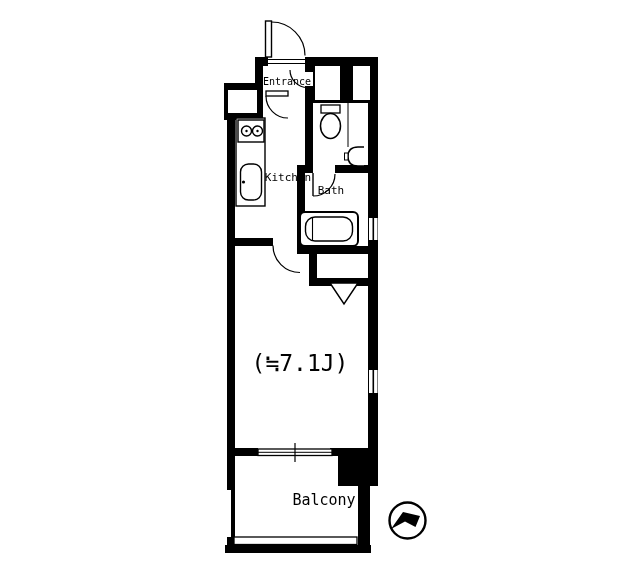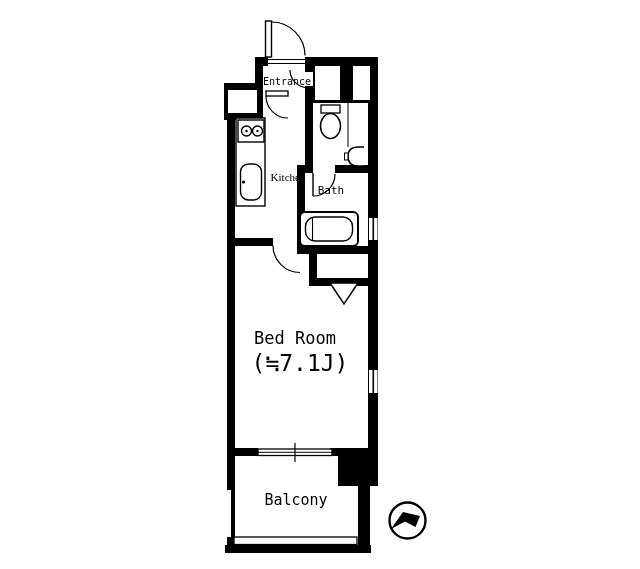--- a/index.html
+++ b/index.html
@@ -14,25 +14,25 @@
   .canvas svg{position:absolute;left:0;top:0;}
   .lbl{
     position:absolute;
     transform:translate(-50%,-50%);
     color:#000;
     white-space:nowrap;
     letter-spacing:0px;
     font-family:"DejaVu Sans Mono","DejaVu Sans","Liberation Mono",monospace;
   }
   .lbl-entrance{font-size:10px;}
-  .lbl-kitchen{font-size:11px;font-family:Liberation Serif, serif;}
+  .lbl-kitchen{font-size:11px;}
   .lbl-bath{font-size:11px;}
   .lbl-bedroom{font-size:17px;}
   .lbl-bedroom-size{font-size:23px;}
-  .lbl-balcony{font-size:15px;}
+  .lbl-balcony{font-size:15px;margin-left:28px;}
 </style>
 </head>
 <body>
 
 <div class="canvas">
 
   <svg width="640" height="569" viewBox="0 0 640 569">
 
     <g fill="#000" stroke="none">
       <rect x="255" y="57" width="13" height="9"></rect>
@@ -140,17 +140,16 @@
 
     <g>
       <circle cx="407.5" cy="520.5" r="18" fill="#fff" stroke="#000" stroke-width="2.4"></circle>
       <path d="M 391 529 L 403 512 L 420 516 L 415.5 527 L 405 521.5 Z" fill="#000"></path>
     </g>
   </svg>
 
   <div class="lbl lbl-entrance" style="left:287px; top:81px;">Entrance</div>
   <div class="lbl lbl-kitchen" style="left:288px; top:177px;">Kitchen</div>
   <div class="lbl lbl-bath" style="left:331px; top:190px;">Bath</div>
-  <div class="lbl lbl-bedroom" style="left:295px; top:338px;">Bed Room</div>
   <div class="lbl lbl-bedroom-size" style="left:300px; top:363px;">(≒7.1J)</div>
   <div class="lbl lbl-balcony" style="left:296px; top:500px;">Balcony</div>
 
 </div>
 
 </body></html>

